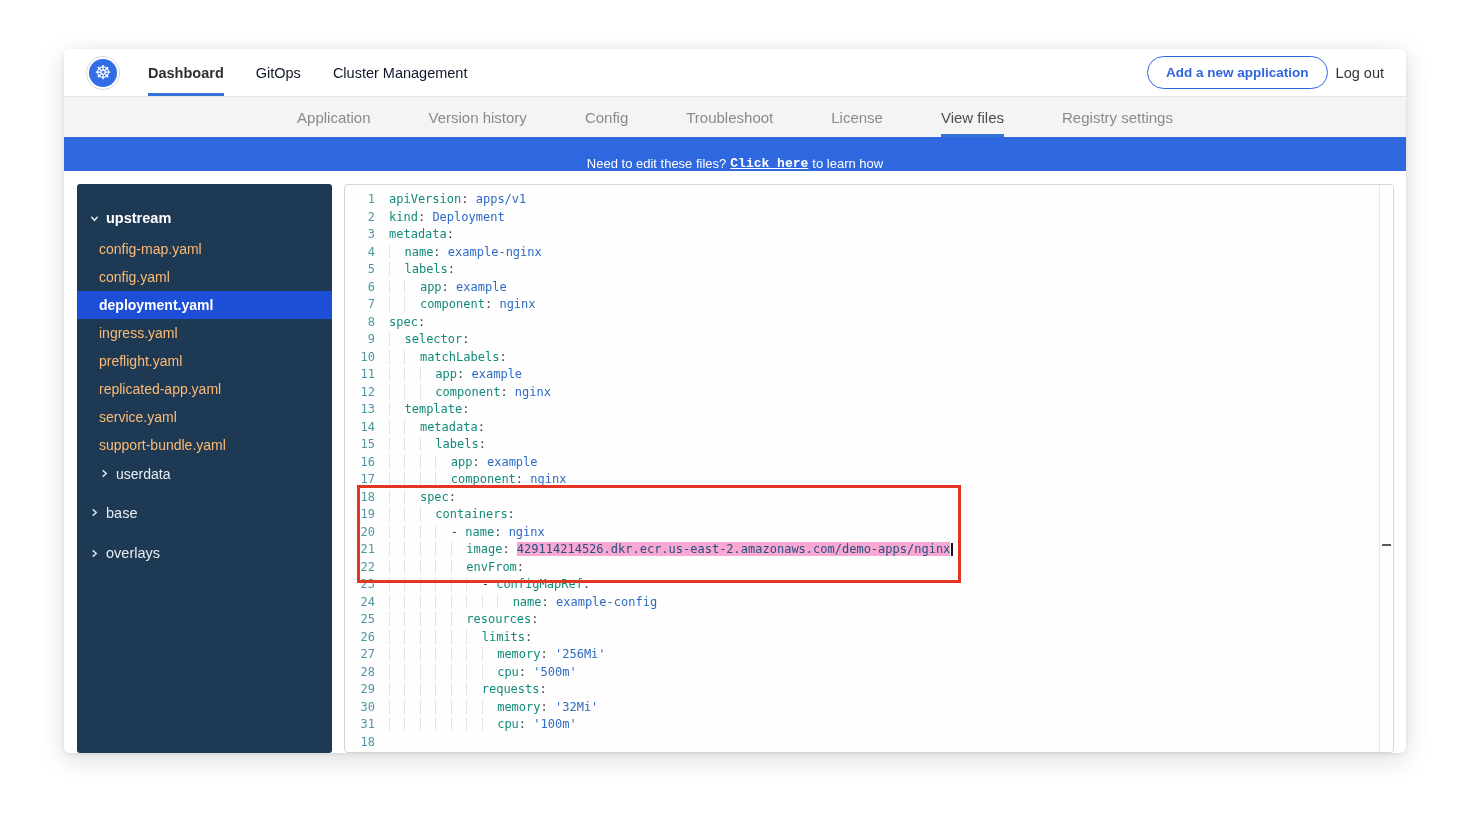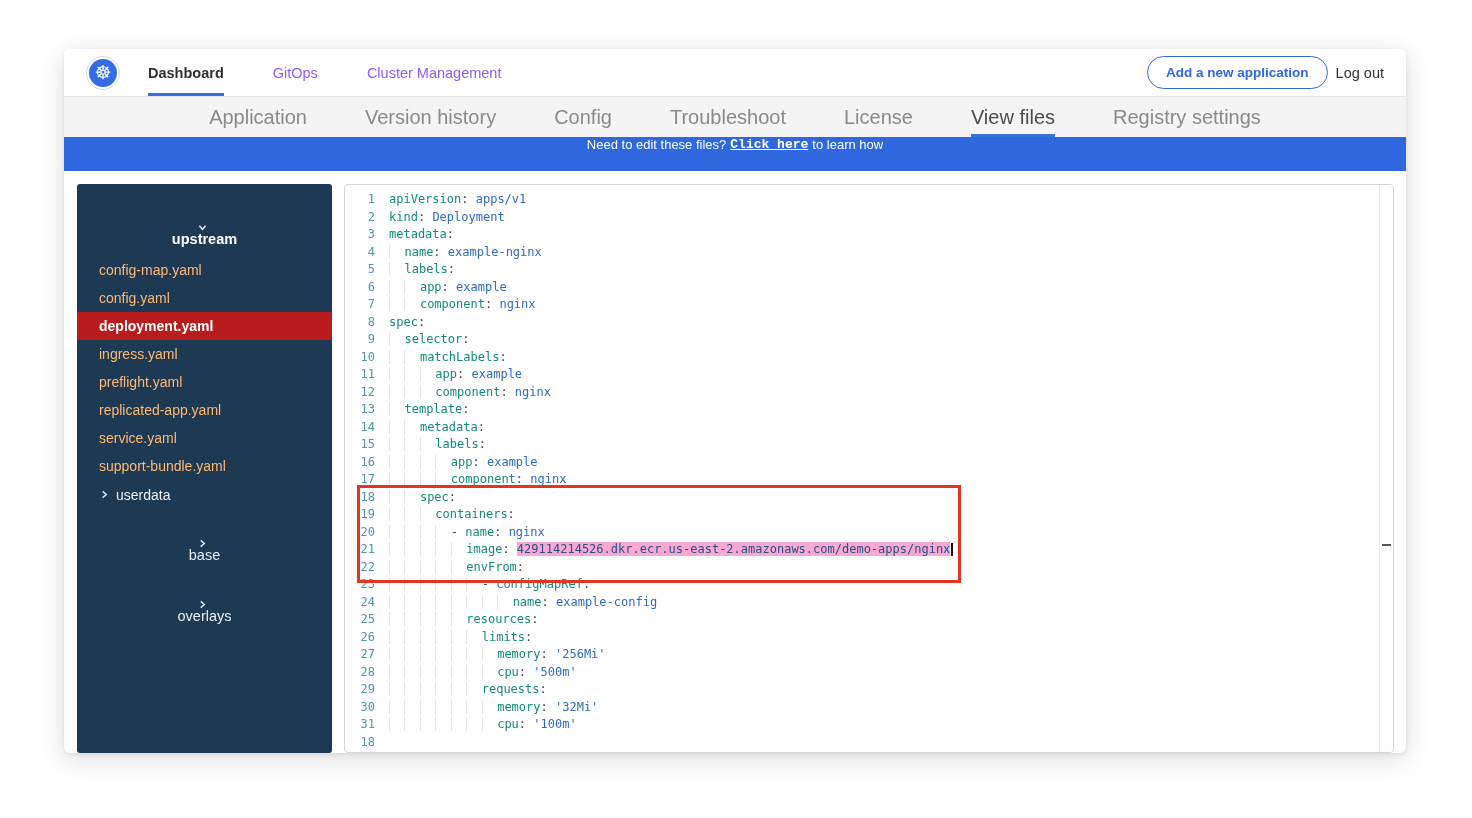--- a/index.html
+++ b/index.html
@@ -20,67 +20,67 @@
   .logo-wrap {
     width:34px; height:34px; border-radius:50%; background:#fff;
     border:1px solid #d9d9d9; display:flex; align-items:center; justify-content:center;
     margin-right:28px; flex:0 0 auto;
   }
   .logo-inner {
     width:28px; height:28px; border-radius:50%; background:#326de6;
     color:#fff; display:flex; align-items:center; justify-content:center;
     font-family:"DejaVu Sans", sans-serif; font-size:19px; line-height:1;
   }
-  .main-nav { display:flex; height:100%; align-items:stretch; gap:49px; }
+  .main-nav { display:flex; height:100%; align-items:stretch; gap:32px; }
   .main-nav .nav-item {
-    display:flex; align-items:center; font-size:14.5px; color:#8b5cf6;
+    display:flex; align-items:center; font-size:14.5px; color:#0f172a;
     cursor:pointer; border-bottom:3px solid transparent; border-top:3px solid transparent;
   }
   .main-nav .nav-item.active { font-weight:700; color:#2f2f2f; border-bottom-color:#3672d8; }
   .header-right { margin-left:auto; display:flex; align-items:center; }
   .add-app-btn {
     border:1px solid #3066e0; color:#3066e0; background:#fff;
     border-radius:17px; padding:8px 18px; font-size:13.5px; font-weight:700;
     font-family:"Liberation Sans", sans-serif; cursor:pointer; white-space:nowrap;
   }
   .logout-link { font-size:14.5px; color:#333; cursor:pointer; white-space:nowrap;padding-left:8px; }
 
   
   .subnav {
     height:40px; flex:0 0 40px; background:#f4f4f5;
     display:flex; justify-content:center; align-items:stretch; gap:58px;
   }
   .subnav .tab {
-    display:flex; align-items:center; font-size:20px; color:#8a8a8a;
+    display:flex; align-items:center; font-size:15px; color:#8a8a8a;
     cursor:pointer; border-bottom:3px solid transparent; border-top:3px solid transparent;
   }
   .subnav .tab.active { color:#4c4c4c; font-weight:500; border-bottom-color:#3672d8; }
 
   
   .banner {
     height:34px; flex:0 0 34px; background:#2e67de; color:#fff;
-    display:flex; align-items:flex-start; justify-content:center; font-size:13px;
+    display:flex; align-items:flex-end; justify-content:center; font-size:13px;
   }
   .banner .banner-link { font-weight:700; text-decoration:underline; color:#fff; margin:0 4px; cursor:pointer;font-family:Liberation Mono, monospace; }
 
   
   .content { flex:1 1 auto; display:flex; padding:13px 12px 0 13px; gap:12px; min-height:0; }
 
   
   .sidebar {
     width:255px; flex:0 0 255px; background:#1e3953; border-radius:3px;
     padding-top:10px; overflow:hidden; color:#eef2f6;
   }
   .tree-item { display:flex; align-items:center; cursor:pointer; font-size:14px; line-height:1; }
   .tree-item .chev { display:inline-flex; width:14px; justify-content:center; margin-right:5px; flex:0 0 auto; }
-  .tree-item.root-folder { padding:9px 10px 9px 10px; font-size:14.5px; margin-top:20px; color:#e8edf2;flex-direction:column; }
+  .tree-item.root-folder { padding:9px 10px 9px 10px; font-size:14.5px; margin-top:8px; color:#e8edf2; }
   .tree-item.root-folder.expanded { font-weight:700; color:#fff; }
   .tree-item.file { padding:7px 10px 7px 22px; color:#fdba74; }
   .tree-item.sub-folder { padding:8px 10px 8px 20px; color:#e9eef3; }
-  .tree-item.selected { background:#b91c1c; font-weight:700; color:#fff; }
+  .tree-item.selected { background:#1d4ed8; font-weight:700; color:#fff; }
 
   
   .editor {
     flex:1 1 auto; position:relative; background:#fffefe;
     border:1px solid #d5d5d5; border-radius:4px; overflow:hidden; min-width:0;
   }
   .code-wrap {
     position:absolute; left:0; top:0; bottom:0; right:14px;
     padding-top:6px; overflow:hidden;
     font-family:"DejaVu Sans Mono", monospace; font-size:12px; line-height:17.5px;

